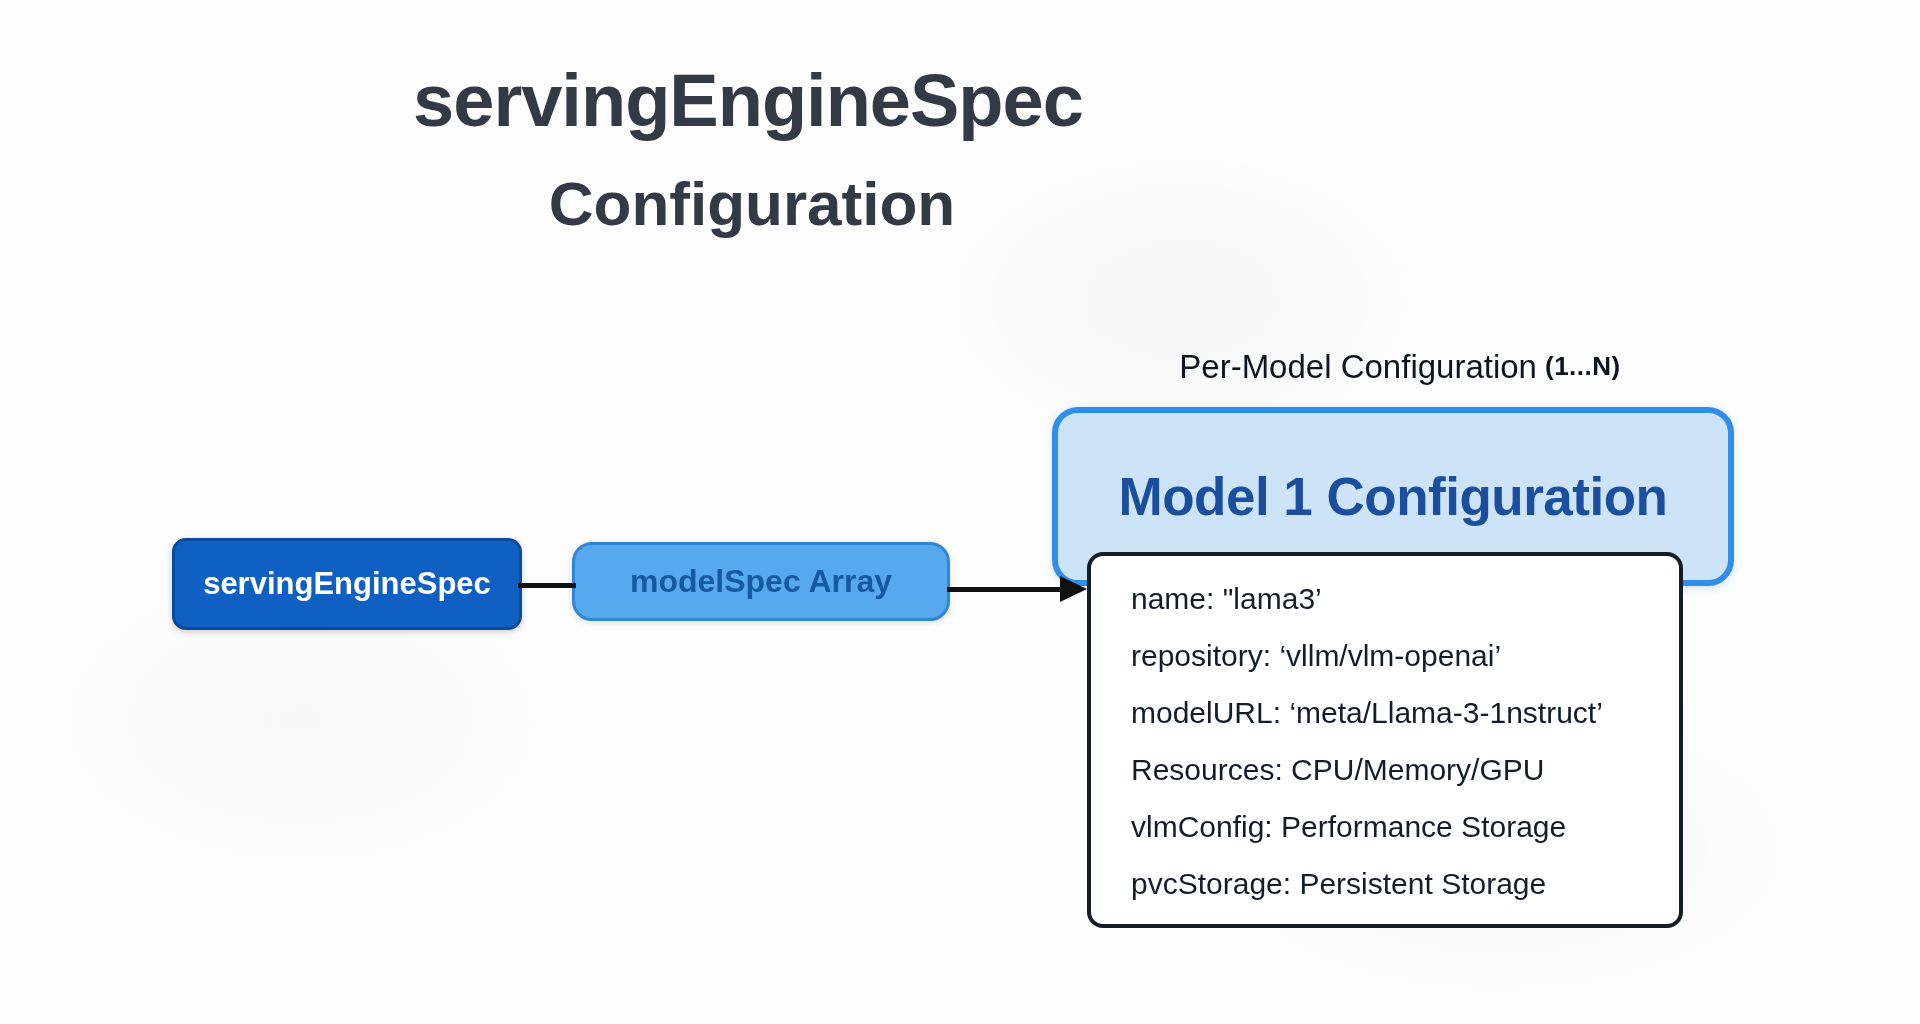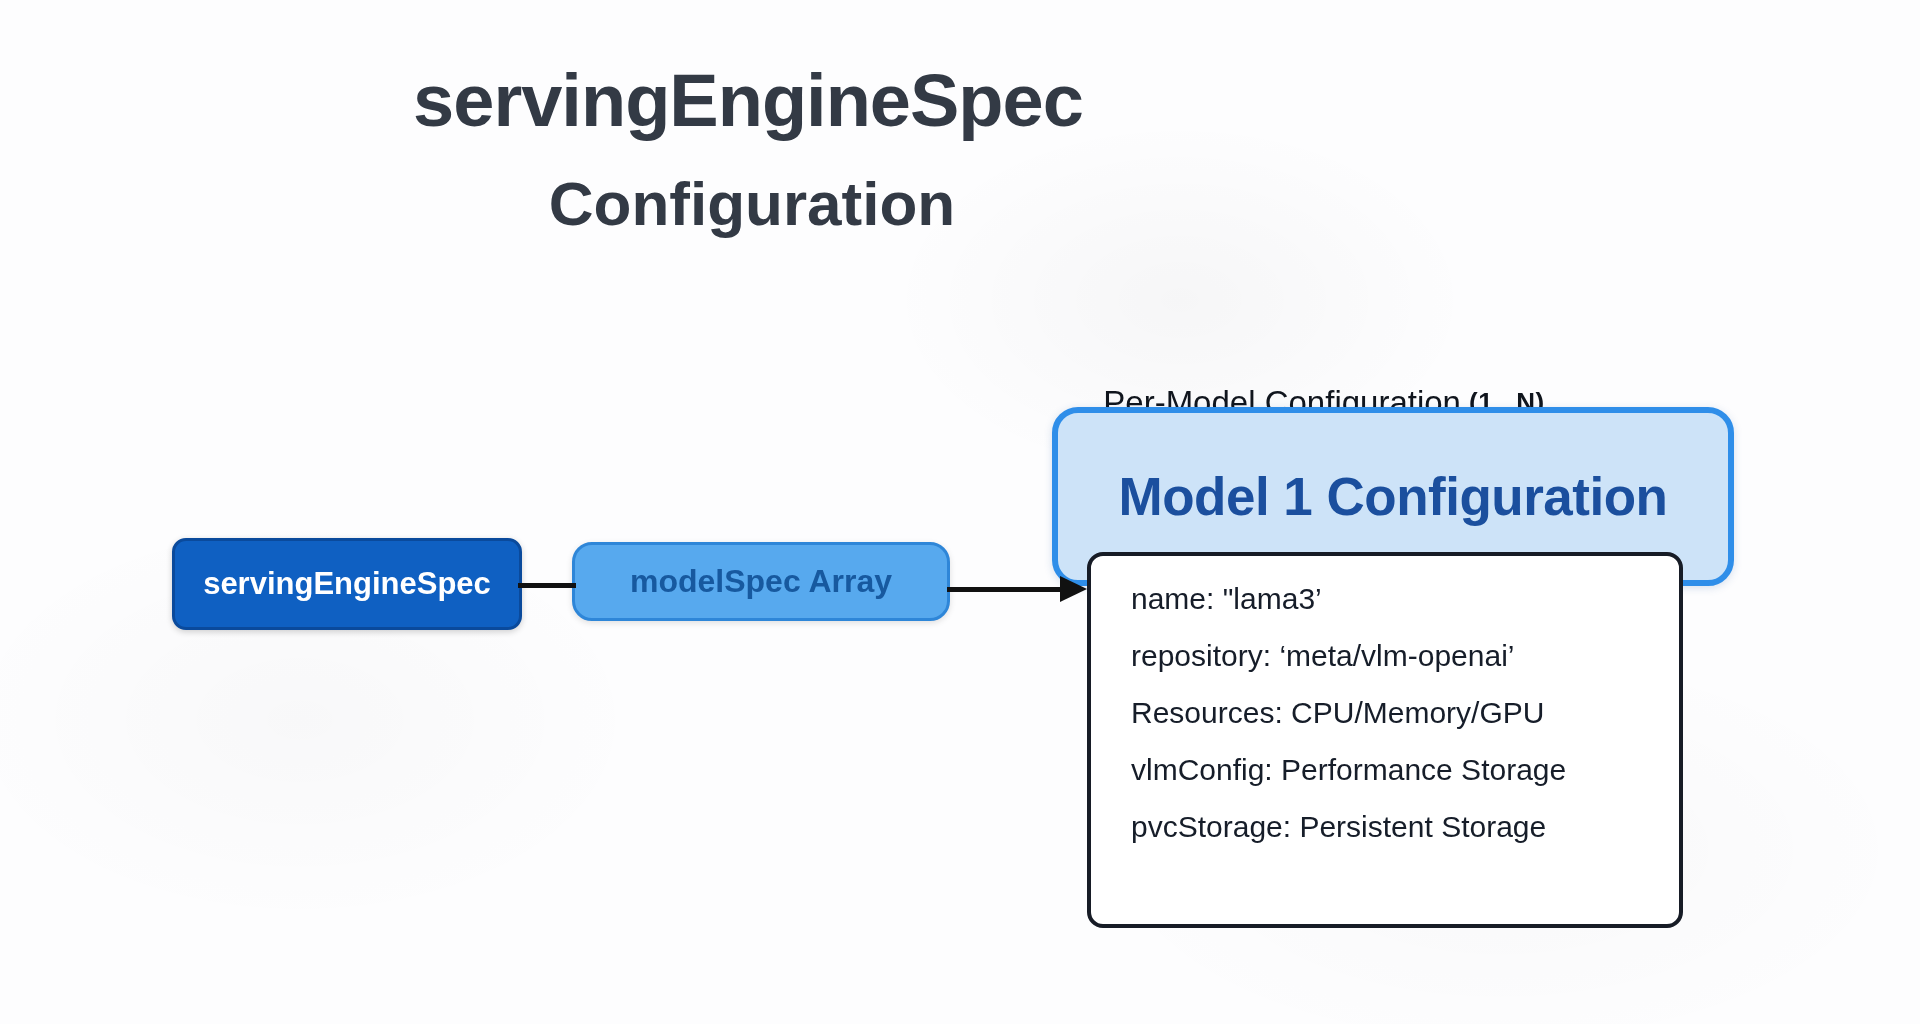--- a/index.html
+++ b/index.html
@@ -25,23 +25,23 @@
     color:#333a45;white-space:nowrap;
   }
   .page-subtitle{
     position:absolute;left:752px;top:168px;transform:translateX(-50%);
     font-size:62px;font-weight:700;letter-spacing:0px;
     color:#333a45;white-space:nowrap;
   }
 
   
   .per-model-label{
-    position:absolute;left:1324px;top:348px;transform:translateX(-50%);
+    position:absolute;left:1400px;top:348px;transform:translateX(-50%);
     white-space:nowrap;color:#10151d;
-    font-size:33px;font-weight:500;margin-top:36px;
+    font-size:33px;font-weight:500;
   }
   .per-model-label .mult{
     font-size:26px;font-weight:700;position:relative;top:-3px;margin-left:8px;
     letter-spacing:0.5px;
   }
 
   
   .model1-box{
     position:absolute;left:1052px;top:407px;width:682px;height:179px;
     box-sizing:border-box;
@@ -122,21 +122,22 @@
   <div class="per-model-label">
     <span>Per-Model Configuration</span><span class="mult">(1...N)</span>
   </div>
 
   <div class="model1-box">
     <span class="model1-title">Model 1 Configuration</span>
   </div>
 
   <div class="model-config-box">
     <div class="config-line">name: "lama3’</div>
-    <div class="config-line">repository: ‘meta/vlm-openai’</div>
+    <div class="config-line">repository: ‘vllm/vlm-openai’</div>
+    <div class="config-line">modelURL: ‘meta/Llama-3-1nstruct’</div>
     <div class="config-line">Resources: CPU/Memory/GPU</div>
     <div class="config-line">vlmConfig: Performance Storage</div>
     <div class="config-line">pvcStorage: Persistent Storage</div>
   </div>
 
   <div class="node-serving">
     <span class="lbl">servingEngineSpec</span>
   </div>
 
   <div class="node-modelspec">

